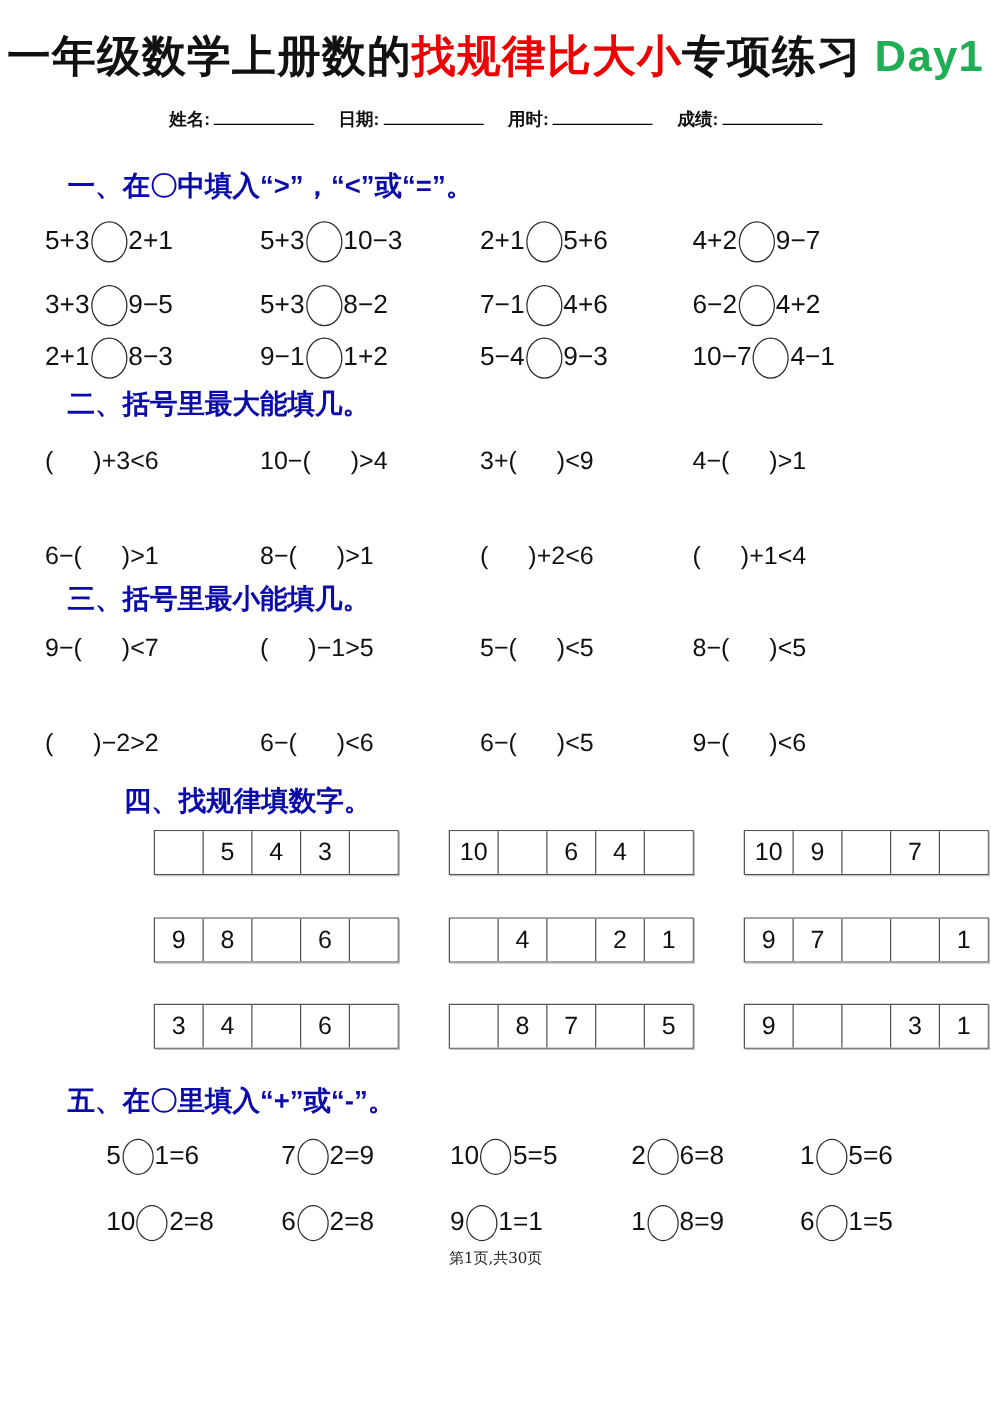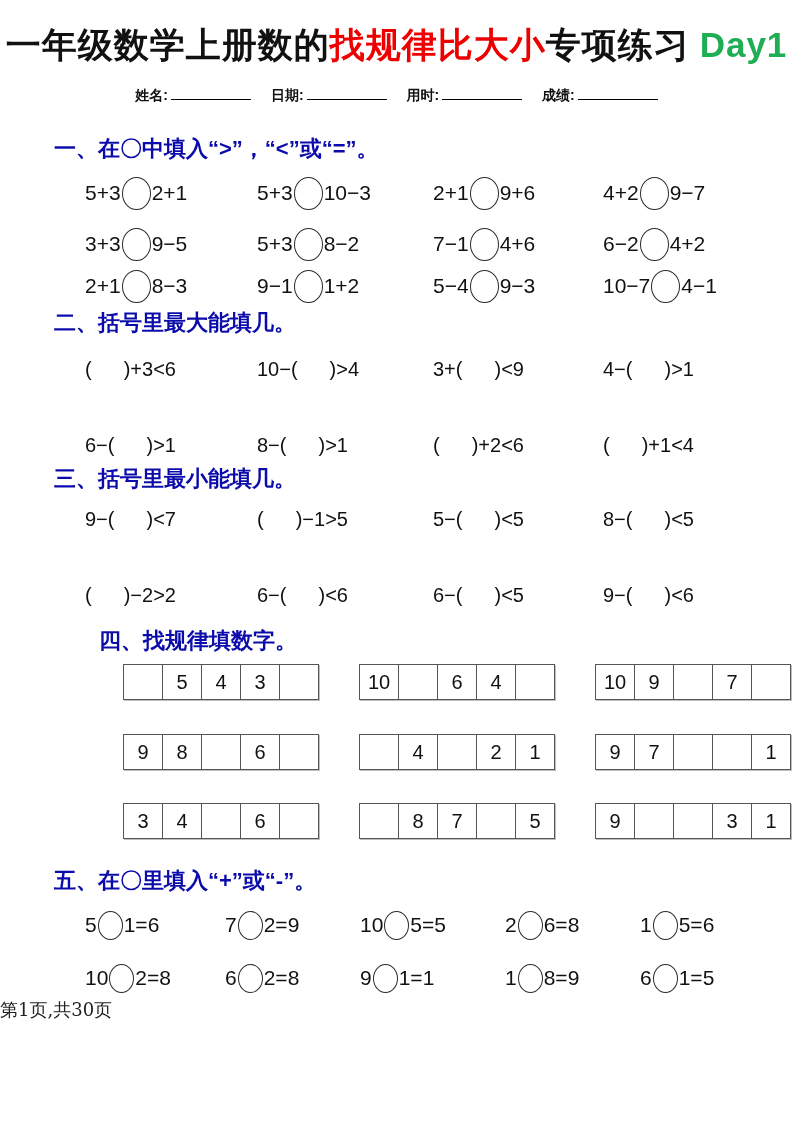--- a/index.html
+++ b/index.html
@@ -14,21 +14,21 @@
   .meta{position:absolute;top:84px;left:0;right:0;text-align:center;
         font-size:14px;font-weight:bold;white-space:nowrap;}
   .blank{display:inline-block;width:80px;height:15px;border-bottom:1.6px solid #000;
          margin-left:3px;margin-right:16px;}
   .meta .field:last-child .blank{margin-right:0;}
   
   .sec{position:absolute;left:0;right:0;}
   #sec1{top:134px;} #sec2{top:308px;} #sec3{top:464px;} #sec4{top:626px;margin-left:45px;} #sec5{top:866px;}
   .heading{padding-left:54px;font-size:22px;font-weight:bold;color:#0b0bab;line-height:30px;}
   
-  .grid4{display:grid;grid-template-columns:172px 176px 170px auto;padding-left:85px;
+  .grid4{display:grid;grid-template-columns:172px 176px 170px auto;padding-left:36px;
          font-size:21px;align-items:center;}
   .g-mt12{margin-top:12px;} .g-mt10{margin-top:17px;} .g-mt8{margin-top:8px;}
   .g-mt18{margin-top:18px;} .g-mt50{margin-top:50px;}
   .ci{display:flex;align-items:center;height:34px;}
   .circ{display:inline-block;width:27px;height:31px;border:1.6px solid #2b2b2b;
         border-radius:50%;margin:0 1px;flex:none;background:#fff;}
   .circ.small{width:23px;height:27px;}
   
   .bi{display:flex;align-items:center;height:26px;font-size:20px;}
   .gap{display:inline-block;width:32px;height:1px;}
@@ -38,22 +38,22 @@
   .seq{display:flex;border:1.6px solid #555;box-shadow:1px 1px 0 rgba(0,0,0,0.25);}
   .cell{width:38px;height:34px;border-left:1.5px solid #555;display:flex;
         align-items:center;justify-content:center;font-size:20px;background:#fff;}
   .cell:first-child{border-left:none;}
   
   .grid5{display:grid;grid-template-columns:140px 135px 145px 135px auto;padding-left:85px;
          font-size:21px;align-items:center;}
   .pm{display:flex;align-items:center;height:30px;}
   .g-mt14{margin-top:14px;} .g-mt23{margin-top:23px;}
   
-  .footer{position:absolute;top:998px;left:0;right:0;
-          font-family:"DejaVu Serif","Liberation Serif",serif;font-size:18px;color:#222;}
+  .footer{position:absolute;top:998px;left:0;right:0;text-align:center;
+          font-family:"DejaVu Serif","Liberation Serif",serif;font-size:12px;color:#222;}
 </style>
 </head>
 <body>
 
 <div class="page">
 
   <div class="title">
     <span>一年级数学上册数的</span><span class="t-red">找规律比大小</span><span>专项练习</span><span class="t-green">Day1</span>
   </div>
 
@@ -73,21 +73,21 @@
           <span>2+1</span>
         </div>
       <div class="ci">
           <span>5+3</span>
           <span class="circ"></span>
           <span>10−3</span>
         </div>
       <div class="ci">
           <span>2+1</span>
           <span class="circ"></span>
-          <span>9+6</span>
+          <span>5+6</span>
         </div>
       <div class="ci">
           <span>4+2</span>
           <span class="circ"></span>
           <span>9−7</span>
         </div>
     </div>
     <div class="grid4 g-mt10">
       <div class="ci">
           <span>3+3</span>

